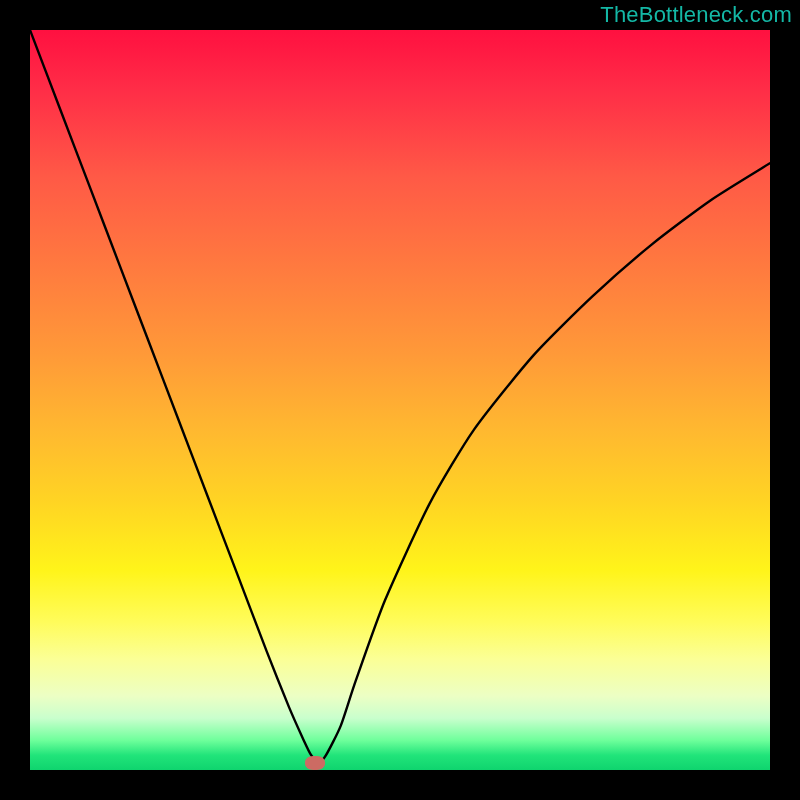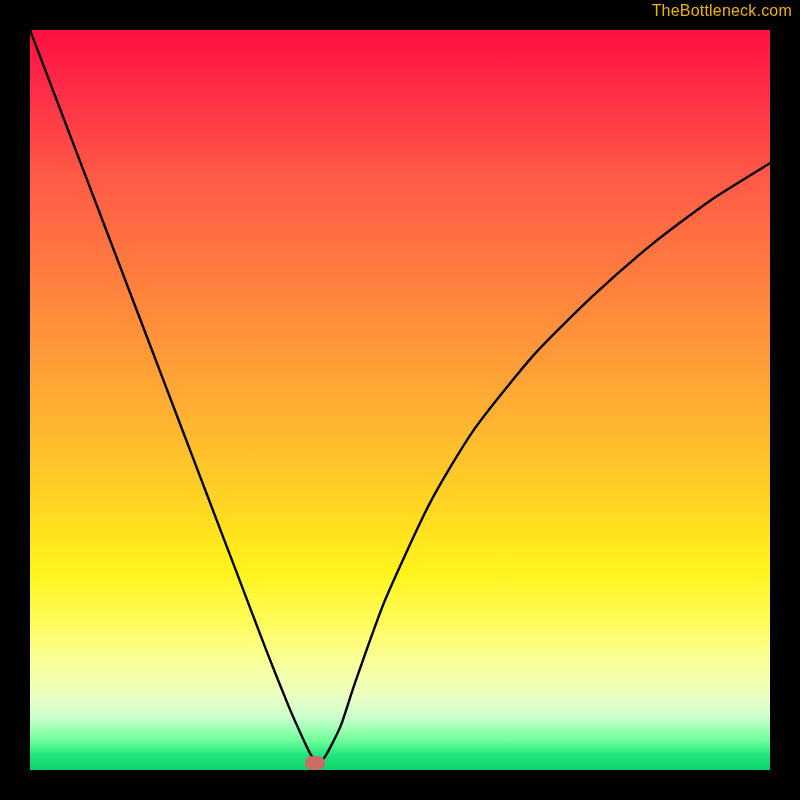--- a/index.html
+++ b/index.html
@@ -14,23 +14,23 @@
   .frame {
     position: relative;
     width: 800px;
     height: 800px;
     background: #000;
   }
   .watermark {
     position: absolute;
     top: 2px;
     right: 8px;
-    font-size: 16px;
+    font-size: 22px;
     font-weight: 500;
-    color: #eab308;
+    color: #14b8a6;
     letter-spacing: 0.2px;
     z-index: 5;
   }
   .plot-area {
     position: absolute;
     left: 30px;
     top: 30px;
     width: 740px;
     height: 740px;
     overflow: hidden;

